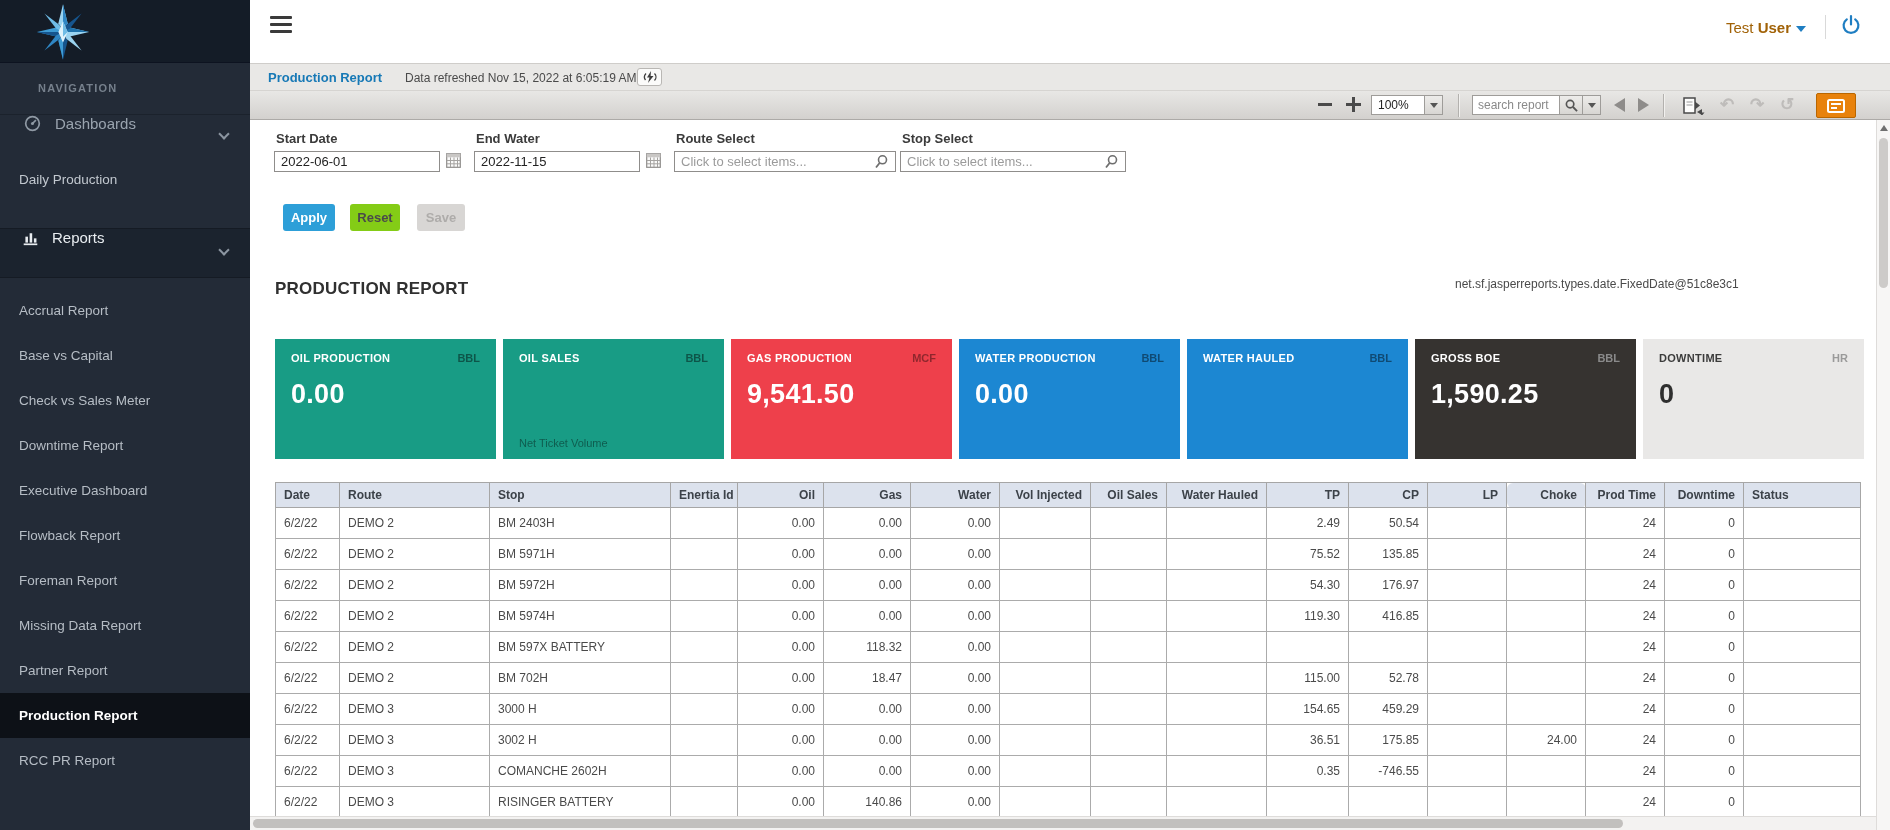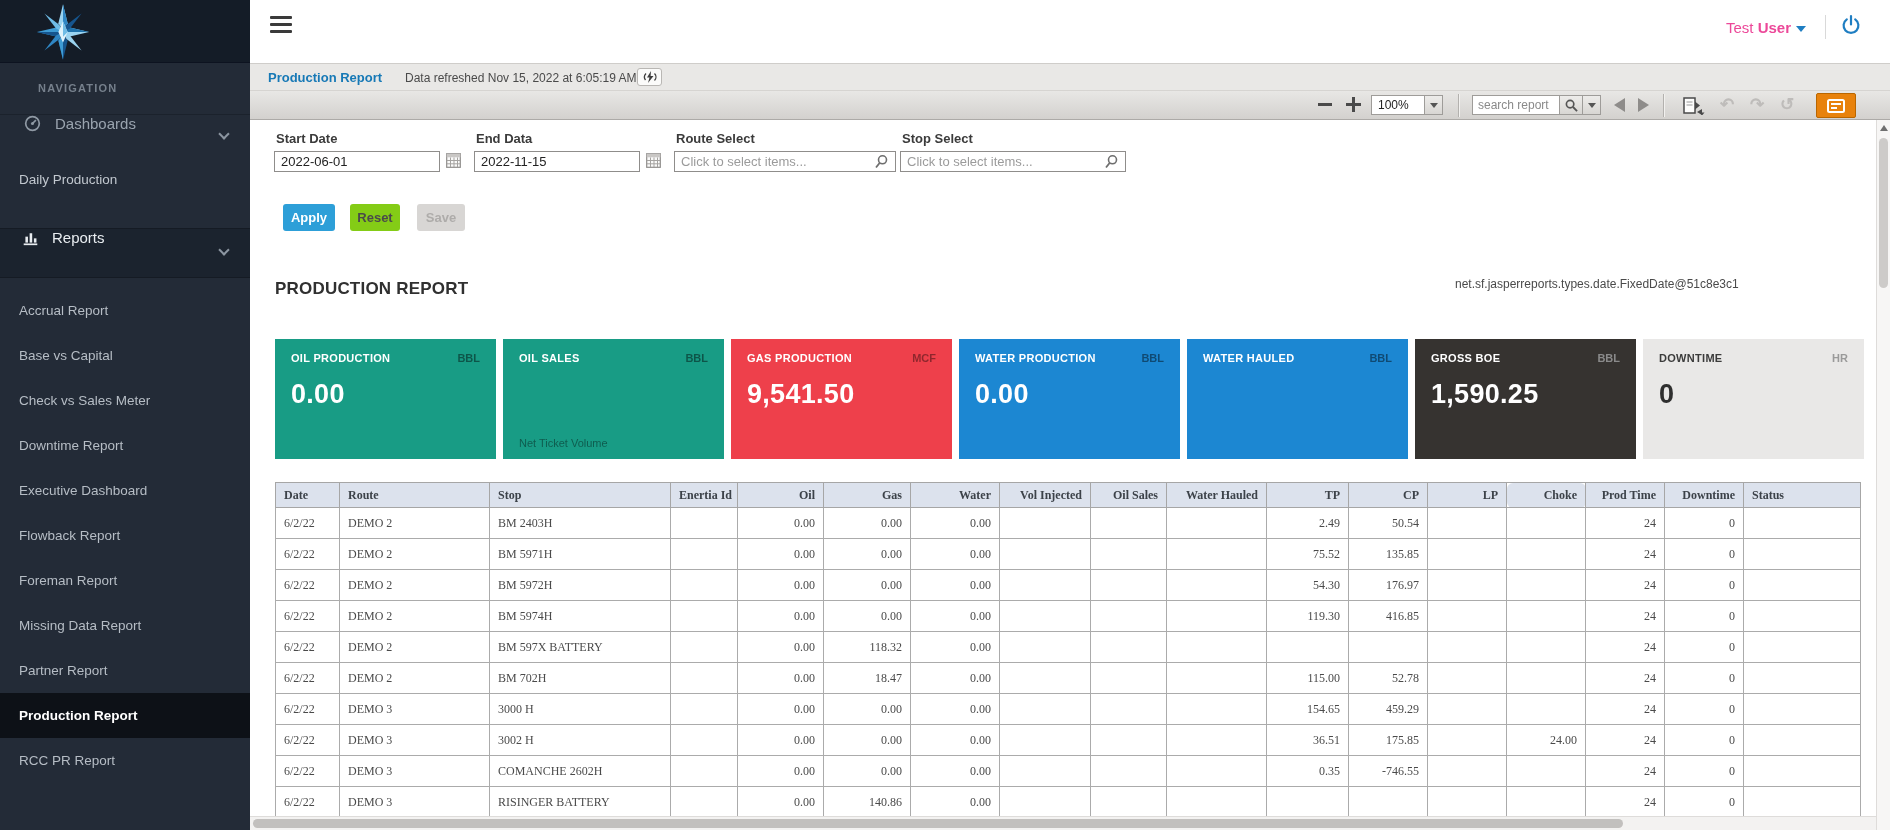--- a/index.html
+++ b/index.html
@@ -24,21 +24,21 @@
   .row-reports .lbl { color:#E9EDF1; font-size:15px; margin-left:13px; }
   .bars-ic { margin-left:22px; }
   .chev { width:8px; height:8px; border-right:2px solid #8C96A1; border-bottom:2px solid #8C96A1; transform:rotate(45deg); position:absolute; right:22px; top:50%; margin-top:-7px; }
   .side-list { position:absolute; left:0; top:288px; width:250px; }
   .side-item { height:45px; line-height:45px; padding-left:19px; color:#B6BDC5; font-size:13.5px; cursor:pointer; }
   .side-item.active { background:#0D1117; color:#FFFFFF; font-weight:bold; }
   
   .topbar { position:absolute; left:250px; top:0; width:1640px; height:63px; background:#fff; }
   .hamburger { position:absolute; left:20px; top:16px; width:22px; height:17px; cursor:pointer; }
   .hamburger span { display:block; height:3px; background:#3A3A3A; margin-bottom:4px; border-radius:1px; }
-  .user-menu { position:absolute; right:84px; top:19px; font-size:15px; color:#ec4899; cursor:pointer; white-space:nowrap; }
+  .user-menu { position:absolute; right:84px; top:19px; font-size:15px; color:#a16207; cursor:pointer; white-space:nowrap; }
   .user-menu b { font-weight:bold; }
   .caret-down { display:inline-block; width:0; height:0; border-left:5px solid transparent; border-right:5px solid transparent; border-top:6px solid #1F7EC2; margin-left:5px; vertical-align:middle; }
   .top-divider { position:absolute; right:64px; top:15px; width:1px; height:24px; background:#D9D9D9; }
   .power-btn { position:absolute; right:28px; top:14px; cursor:pointer; }
   
   .crumbbar { position:absolute; left:250px; top:63px; width:1640px; height:28px; background:#E9E8E6; border-top:1px solid #CFCDCA; border-bottom:1px solid #D6D4D1; }
   .crumb-title { position:absolute; left:18px; top:6px; font-size:13px; font-weight:bold; color:#1779B6; cursor:pointer; }
   .crumb-refreshed { position:absolute; left:155px; top:7px; font-size:12px; color:#4A4A4A; }
   .crumb-refresh-btn { position:absolute; left:387px; top:4px; width:25px; height:18px; background:#FBFBFA; border:1px solid #B9B7B4; border-radius:3px; cursor:pointer; display:flex; align-items:center; justify-content:center; }
   
@@ -93,21 +93,21 @@
   .card.green .card-title, .card.red .card-title, .card.blue .card-title, .card.dark .card-title,
   .card.green .card-value, .card.red .card-value, .card.blue .card-value, .card.dark .card-value { color:#fff; }
   .card.green .card-unit, .card.blue .card-unit { color:rgba(0,0,0,0.45); }
   .card.red .card-unit { color:rgba(0,0,0,0.4); }
   .card.dark .card-unit { color:#8A8A8A; }
   .card.green .card-footer { color:rgba(0,0,0,0.42); }
   .card.light .card-title { color:#3B3B3B; }
   .card.light .card-unit { color:#9A9A9A; }
   .card.light .card-value { color:#2F2F2F; }
   
-  .table-wrap { position:absolute; left:275px; top:482px; width:1586px; height:334px; overflow:hidden;font-family:Liberation Serif, serif; }
+  .table-wrap { position:absolute; left:275px; top:482px; width:1586px; height:334px; overflow:hidden; }
   table { border-collapse:collapse; table-layout:fixed; width:1585px; background:#fff; }
   th { background:#DCE2ED; border:1px solid #A6A6A6; height:25px; padding:0 8px; font-size:12px; font-weight:bold; color:#3C4249; white-space:nowrap; overflow:hidden; }
   td { border:1px solid #ABABAB; height:31px; padding:0 8px; font-size:12px; color:#4A4A4A; white-space:nowrap; overflow:hidden; }
   .al { text-align:left; } .ar { text-align:right; }
 </style>
 </head>
 <body>
 
 <div class="sidebar">
   <div class="logo-block">
@@ -254,21 +254,21 @@
     <g stroke="#A5A3A1" stroke-width="1">
         <line x1="4.5" y1="4.5" x2="4.5" y2="14"></line>
         <line x1="8" y1="4.5" x2="8" y2="14"></line>
         <line x1="11.5" y1="4.5" x2="11.5" y2="14"></line>
         <line x1="1" y1="7.5" x2="14" y2="7.5"></line>
         <line x1="1" y1="10.8" x2="14" y2="10.8"></line>
       </g>
   </svg>
 </span>
 
-<span class="filter-label" style="left:476px">End Data</span>
+<span class="filter-label" style="left:476px">End Water</span>
 <input class="text-field" style="left: 474px; width: 166px;" type="text" value="2022-11-15">
 <span class="cal-btn" style="left:646px">
   <svg width="15" height="15" viewBox="0 0 15 15">
     <rect x="0.7" y="0.7" width="13.6" height="13.6" fill="#FAFAF9" stroke="#8F8D8B" stroke-width="1.2"></rect>
     <rect x="0.7" y="0.7" width="13.6" height="3.6" fill="#C9C7C5"></rect>
     <g stroke="#A5A3A1" stroke-width="1">
         <line x1="4.5" y1="4.5" x2="4.5" y2="14"></line>
         <line x1="8" y1="4.5" x2="8" y2="14"></line>
         <line x1="11.5" y1="4.5" x2="11.5" y2="14"></line>
         <line x1="1" y1="7.5" x2="14" y2="7.5"></line>

